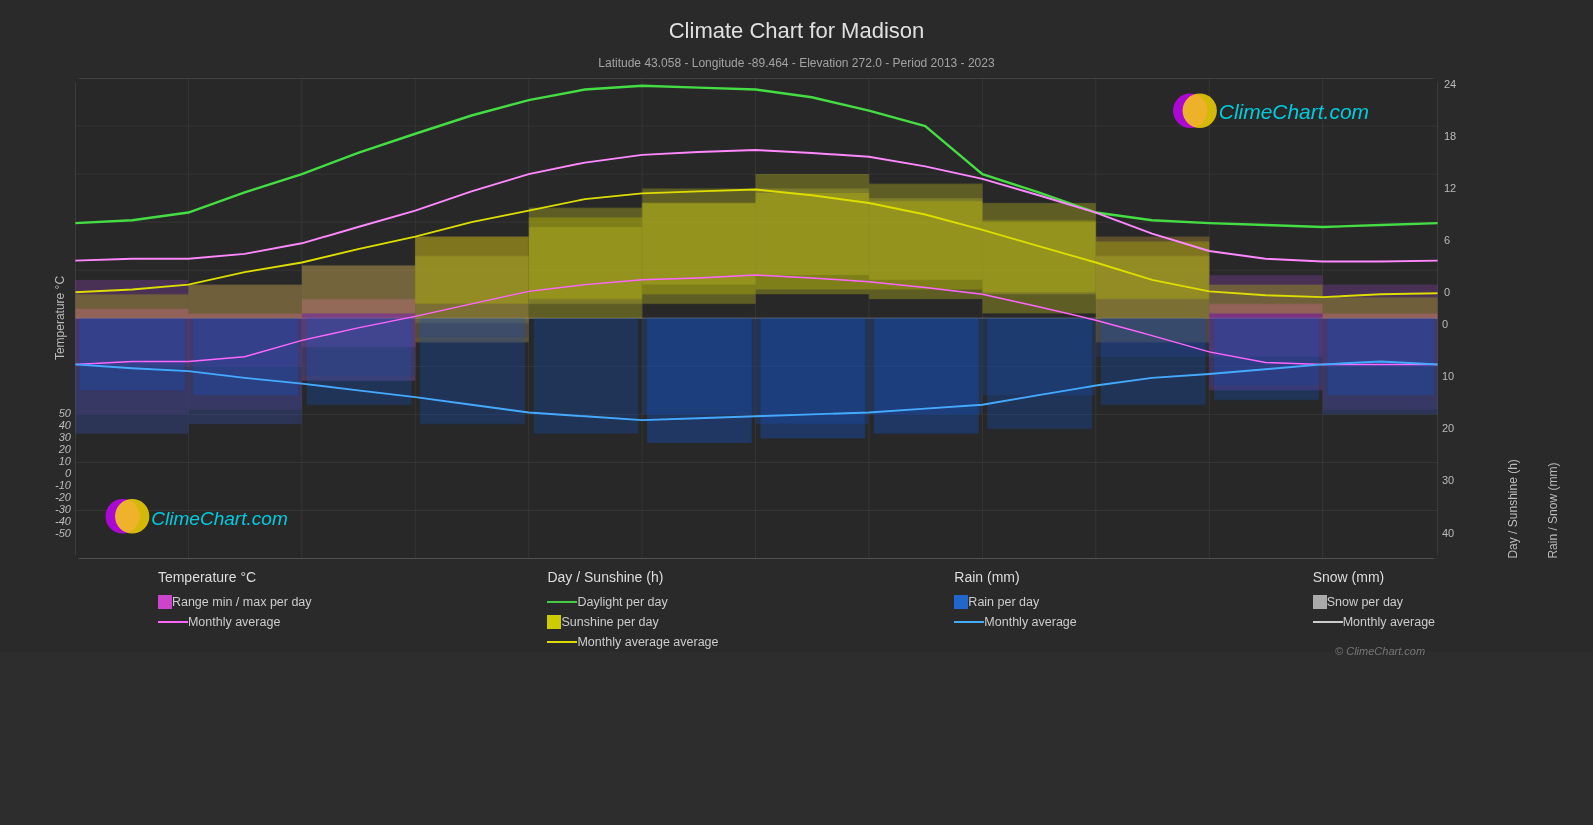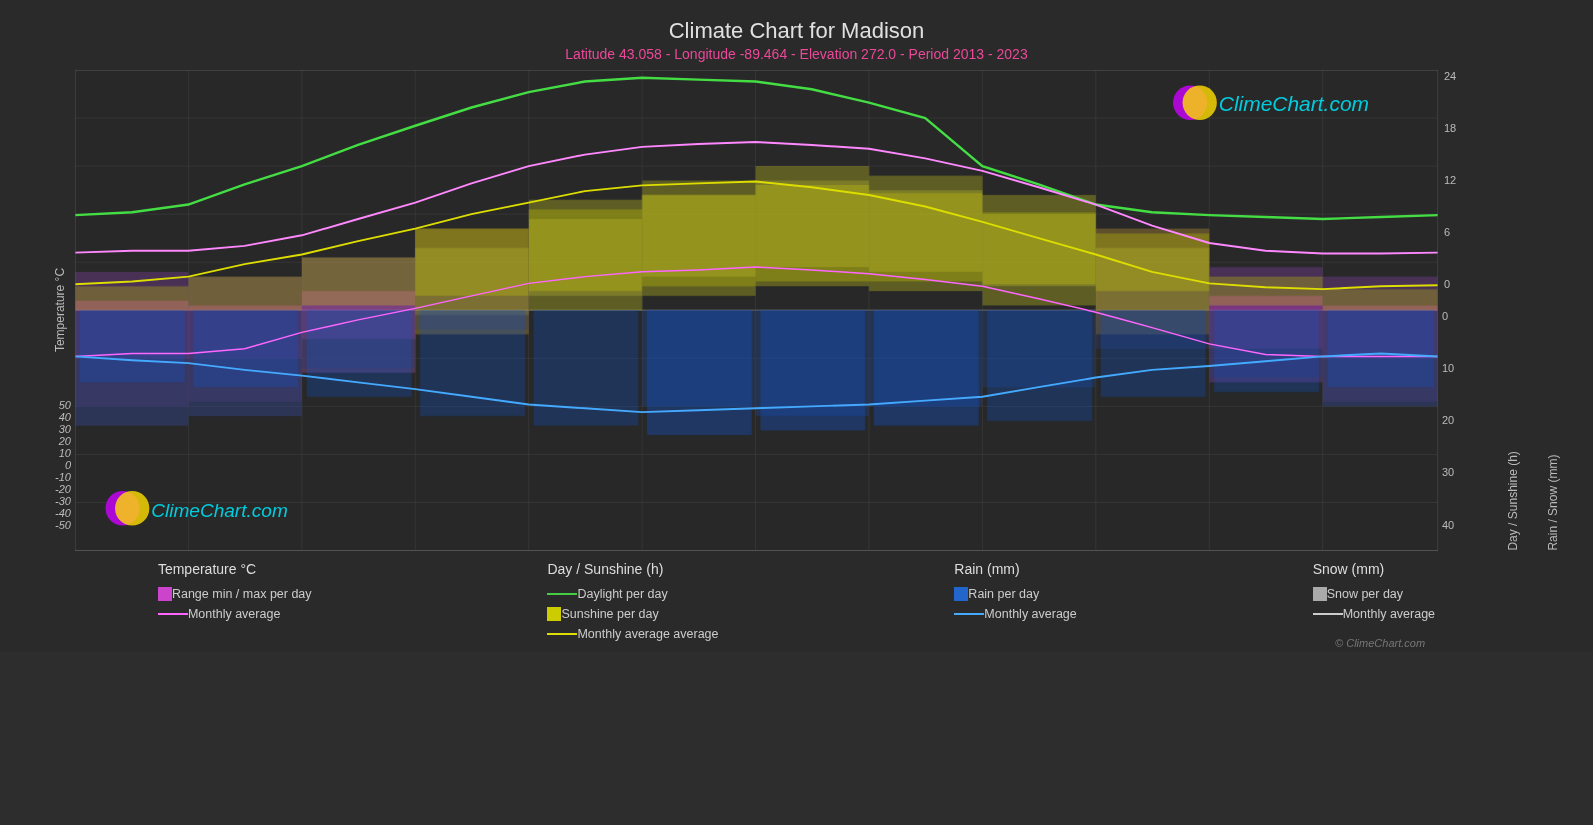--- a/index.html
+++ b/index.html
@@ -22,23 +22,23 @@
     .title-section {
       text-align: center;
       padding: 8px 0 4px 0;
     }
     .chart-title {
       color: #e0e0e0;
       font-size: 22px;
       font-weight: normal;
     }
     .chart-subtitle {
-      color: #ec4899;
-      font-size: 14px;
-      margin-top: 2px;
+      color: #a3a3a3;
+      font-size: 12px;
+      margin-top: 12px;
     }
     .y-axis-left {
       display: flex;
       flex-direction: column;
       justify-content: flex-end;
       width: 50px;
       text-align: right;
       padding-right: 6px;
       font-size: 11px;
       color: #bbb;
@@ -55,20 +55,21 @@
       padding-left: 6px;
       font-size: 11px;
       color: #bbb;
       padding-bottom: 20px;
       gap: 20px;
     }
     .chart-inner {
       flex: 1;
       position: relative;
       overflow: hidden;
+      border-radius: 6px;
     }
     .chart-svg {
       width: 100%;
       height: 100%;
     }
     .legend-section {
       display: flex;
       flex-direction: row;
       justify-content: space-around;
       padding: 10px 20px 4px 20px;

